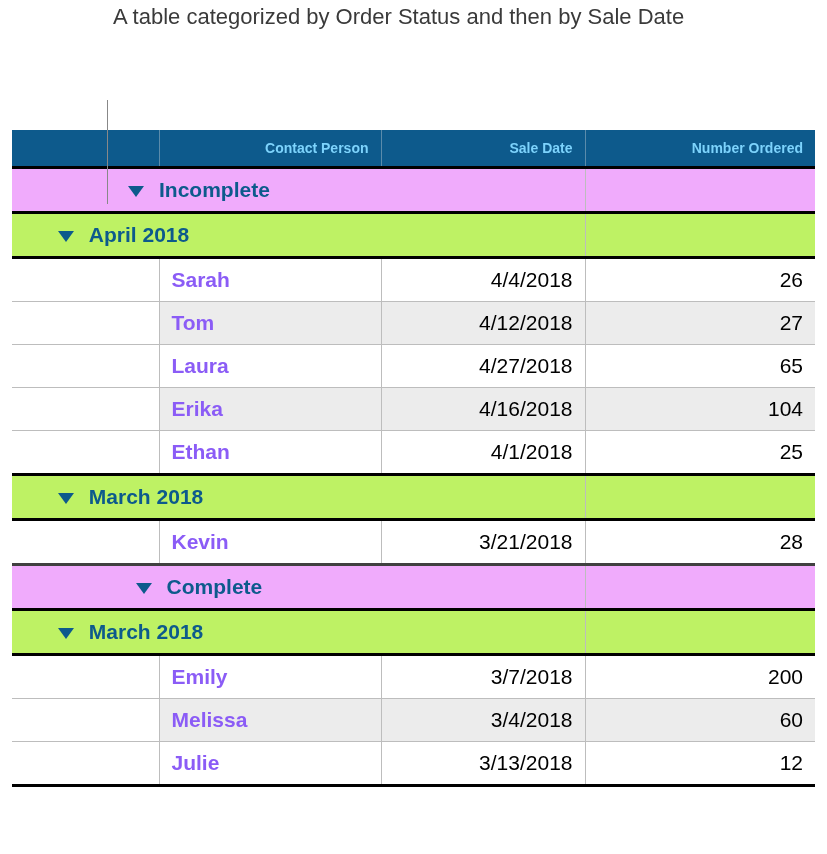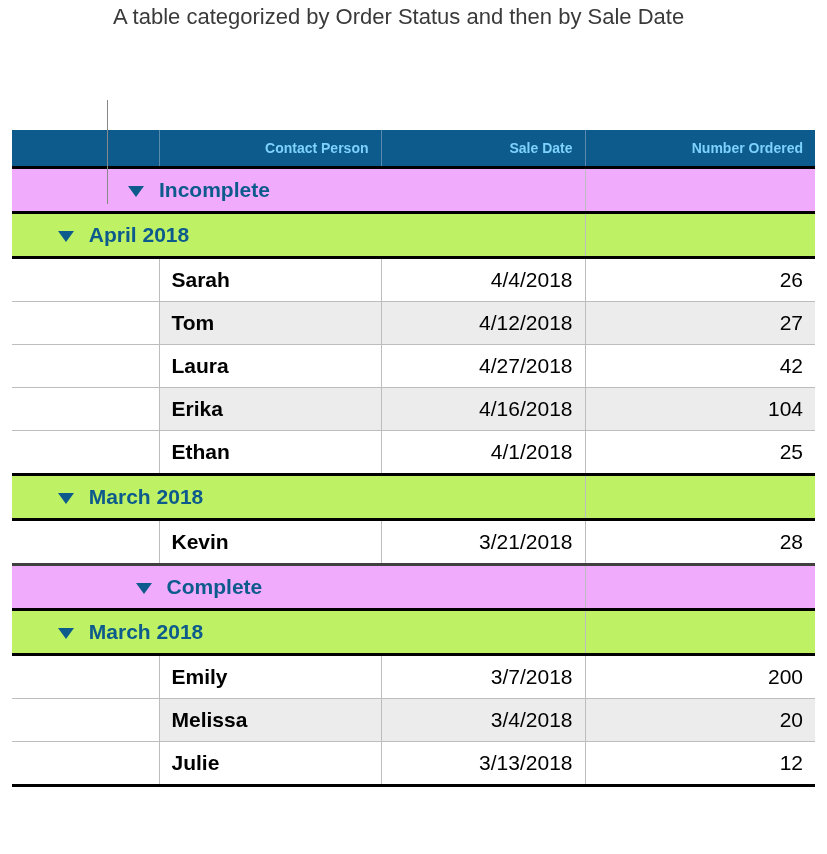--- a/index.html
+++ b/index.html
@@ -106,21 +106,21 @@
       border-right: 8px solid transparent;
       border-top: 11px solid #0d5a8c;
       margin-right: 9px;
       vertical-align: middle;
     }
     
     tr.data td:first-child {
       background: #fff;
     }
     tr.data td:nth-child(2) {
-      color: #000000;
+      color: #8b5cf6;
       font-weight: 600;
     }
     tr.data td:nth-child(3),
     tr.data td:nth-child(4) {
       text-align: right;
     }
     tr.data.alt td:nth-child(2),
     tr.data.alt td:nth-child(3),
     tr.data.alt td:nth-child(4) {
       background: #ececec;
@@ -190,21 +190,21 @@
       <tr class="data alt">
         <td></td>
         <td>Tom</td>
         <td>4/12/2018</td>
         <td>27</td>
       </tr>
       <tr class="data">
         <td></td>
         <td>Laura</td>
         <td>4/27/2018</td>
-        <td>42</td>
+        <td>65</td>
       </tr>
       <tr class="data alt">
         <td></td>
         <td>Erika</td>
         <td>4/16/2018</td>
         <td>104</td>
       </tr>
       <tr class="data">
         <td></td>
         <td>Ethan</td>
@@ -247,21 +247,21 @@
       <tr class="data section-top">
         <td></td>
         <td>Emily</td>
         <td>3/7/2018</td>
         <td>200</td>
       </tr>
       <tr class="data alt">
         <td></td>
         <td>Melissa</td>
         <td>3/4/2018</td>
-        <td>20</td>
+        <td>60</td>
       </tr>
       <tr class="data">
         <td></td>
         <td>Julie</td>
         <td>3/13/2018</td>
         <td>12</td>
       </tr>
 
     </tbody>
   </table>

